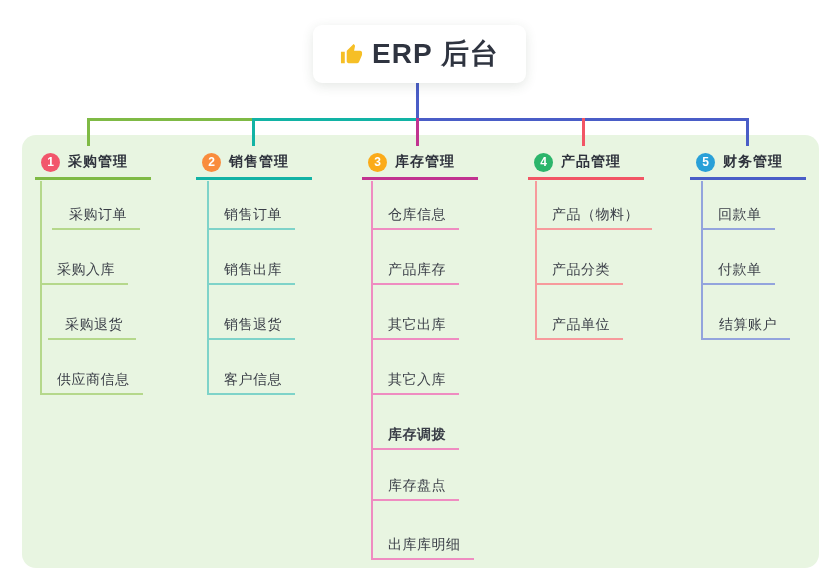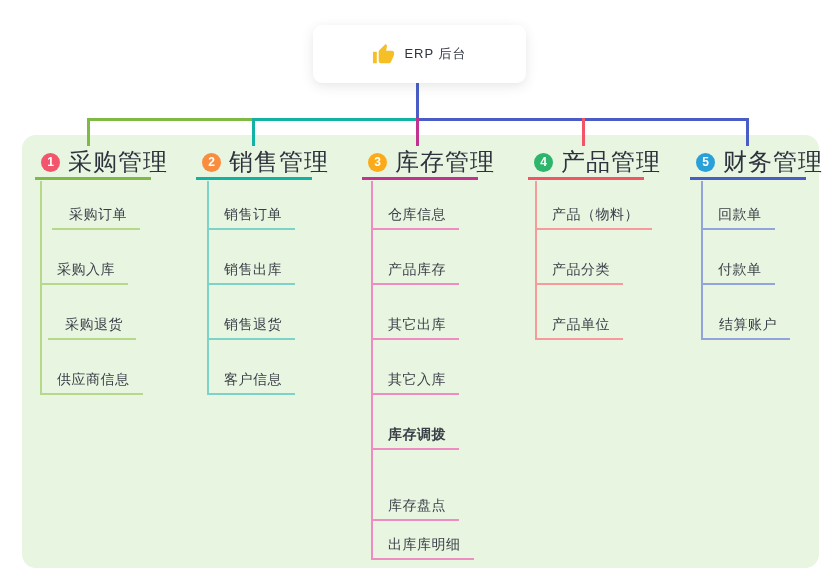--- a/index.html
+++ b/index.html
@@ -6,32 +6,32 @@
   html,body { width:839px; height:588px; background:#ffffff; overflow:hidden;
     font-family:"Liberation Sans","DejaVu Sans",sans-serif; }
   .stage { position:relative; width:839px; height:588px; background:#ffffff; }
 
   .panel { position:absolute; left:22px; top:135px; width:797px; height:433px;
     background:#e8f5e1; border-radius:14px; }
 
   .root-box { position:absolute; left:313px; top:25px; width:213px; height:58px;
     background:#ffffff; border-radius:9px; box-shadow:0 3px 12px rgba(50,70,50,.13);
     display:flex; align-items:center; justify-content:center; gap:9px; cursor:pointer; }
-  .root-title { font-size:13px; font-weight:400; color:#2f3440; letter-spacing:1px; }
+  .root-title { font-size:28px; font-weight:700; color:#2f3440; letter-spacing:1px; }
   .thumb-icon { width:23px; height:23px; display:block; }
 
   .line { position:absolute; }
 
   .branch-header { position:absolute; top:147px; width:116px; height:33px;
     display:flex; align-items:center; gap:8px; padding-left:6px;
     border-bottom:3px solid #000; cursor:pointer; }
   .badge { width:19px; height:19px; border-radius:50%; flex:0 0 19px;
     display:flex; align-items:center; justify-content:center;
     color:#fff; font-size:12px; font-weight:bold; line-height:1; }
-  .branch-label { font-size:24px; font-weight:400; color:#2e323c; letter-spacing:1px; white-space:nowrap; }
+  .branch-label { font-size:14px; font-weight:700; color:#2e323c; letter-spacing:1px; white-space:nowrap; }
 
   .stem { position:absolute; width:2px; }
 
   .leaf { position:absolute; height:29px; display:flex; align-items:flex-end;
     padding:0 13px 4px 17px; border-bottom:2px solid #000;
     font-size:14px; color:#3a3e47; white-space:nowrap; letter-spacing:0.5px; cursor:pointer; }
 </style>
 </head>
 <body>
 
@@ -80,21 +80,21 @@
       <div class="branch-header" style="left: 362px; border-bottom-color: rgb(193, 51, 144);">
         <span class="badge" style="background: rgb(251, 171, 25);">3</span>
         <span class="branch-label">库存管理</span>
       </div>
       <div class="stem" style="left: 371px; top: 181px; height: 379px; background: rgb(239, 140, 193);"></div>
       <div class="leaf" style="left: 371px; top: 201px; border-bottom-color: rgb(239, 140, 193);">仓库信息</div>
       <div class="leaf" style="left: 371px; top: 256px; border-bottom-color: rgb(239, 140, 193);">产品库存</div>
       <div class="leaf" style="left: 371px; top: 311px; border-bottom-color: rgb(239, 140, 193);">其它出库</div>
       <div class="leaf" style="left: 371px; top: 366px; border-bottom-color: rgb(239, 140, 193);">其它入库</div>
       <div class="leaf" style="left: 371px; top: 421px; border-bottom-color: rgb(239, 140, 193); font-weight: bold;">库存调拨</div>
-      <div class="leaf" style="left: 371px; top: 492px; border-bottom-color: rgb(239, 140, 193);">库存盘点</div>
+      <div class="leaf" style="left: 371px; top: 472px; border-bottom-color: rgb(239, 140, 193);">库存盘点</div>
       <div class="leaf" style="left: 371px; top: 531px; border-bottom-color: rgb(239, 140, 193);">出库库明细</div>
       <div class="branch-header" style="left: 528px; border-bottom-color: rgb(242, 85, 101);">
         <span class="badge" style="background: rgb(44, 181, 107);">4</span>
         <span class="branch-label">产品管理</span>
       </div>
       <div class="stem" style="left: 535px; top: 181px; height: 159px; background: rgb(247, 154, 156);"></div>
       <div class="leaf" style="left: 535px; top: 201px; border-bottom-color: rgb(247, 154, 156);">产品（物料）</div>
       <div class="leaf" style="left: 535px; top: 256px; border-bottom-color: rgb(247, 154, 156);">产品分类</div>
       <div class="leaf" style="left: 535px; top: 311px; border-bottom-color: rgb(247, 154, 156);">产品单位</div>
       <div class="branch-header" style="left: 690px; border-bottom-color: rgb(74, 93, 199);">

